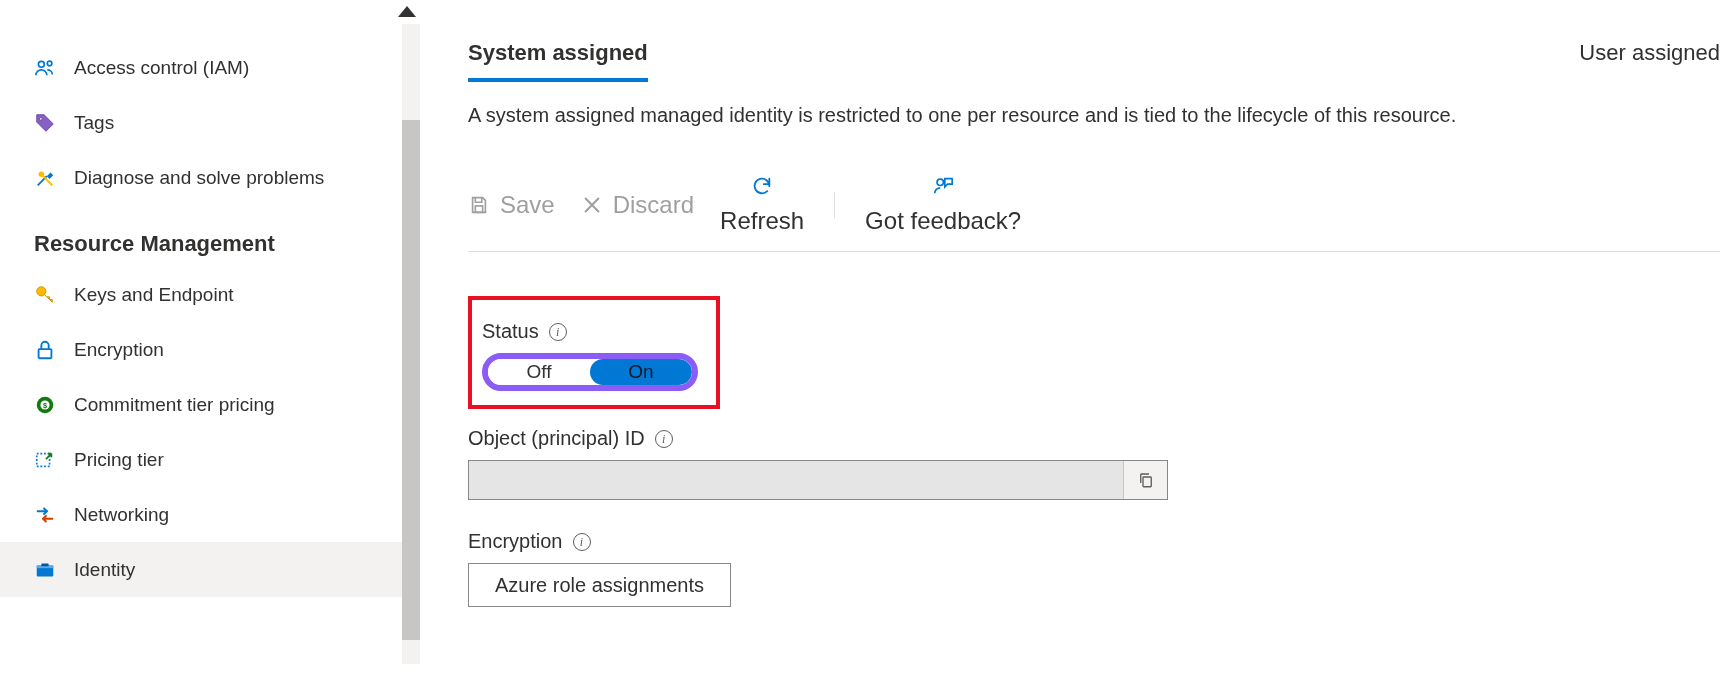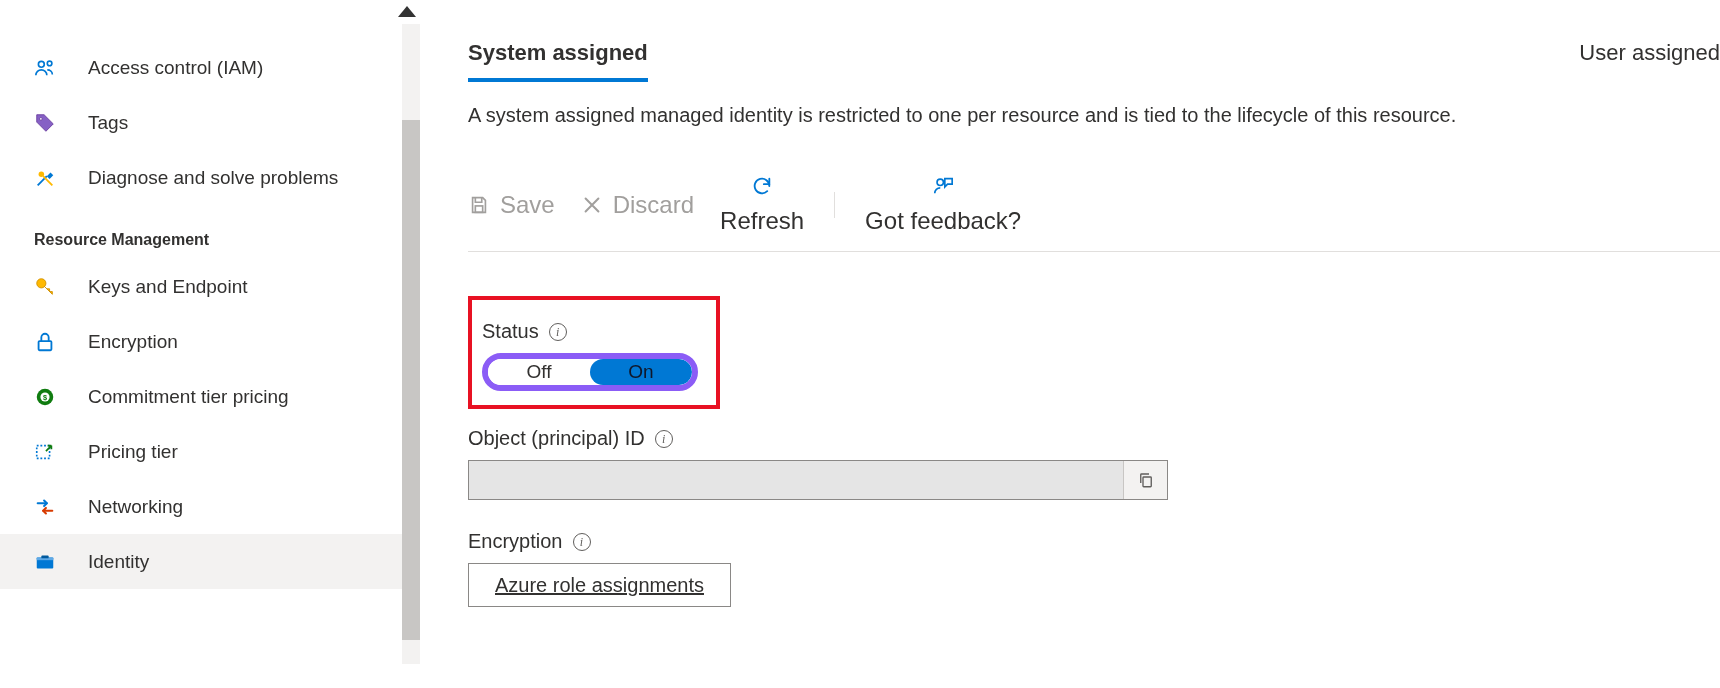--- a/index.html
+++ b/index.html
@@ -47,38 +47,38 @@
     width: 18px;
     height: 520px;
     background: #c8c6c4;
   }
 
   .nav-item {
     display: flex;
     align-items: center;
     height: 55px;
     padding-left: 34px;
-    gap: 32px;
+    gap: 18px;
     cursor: pointer;
     font-size: 19px;
     color: #323130;
   }
   .nav-item.selected {
     background: #f3f2f1;
   }
   .nav-icon {
     width: 22px; height: 22px;
     display: flex; align-items: center; justify-content: center;
     flex-shrink: 0;
   }
   .nav-icon svg { width: 22px; height: 22px; }
 
   .section-header {
     font-weight: 700;
-    font-size: 16px;
+    font-size: 22px;
     padding: 26px 0 10px 34px;
     color: #323130;
   }
 
   
   .main {
     flex: 1;
     padding: 40px 0 0 48px;
     position: relative;
   }
@@ -217,21 +217,20 @@
 
   
   .role-btn {
     border: 1px solid #8a8886;
     background: #fff;
     height: 44px;
     padding: 0 26px;
     font-size: 20px;
     cursor: pointer;
     color: #323130;
-    text-decoration: underline;
   }
 </style>
 </head>
 <body>
 
 <nav class="sidebar">
   <div class="scroll-up-arrow"></div>
   <div class="scroll-track"></div>
   <div class="scroll-thumb"></div>
 

